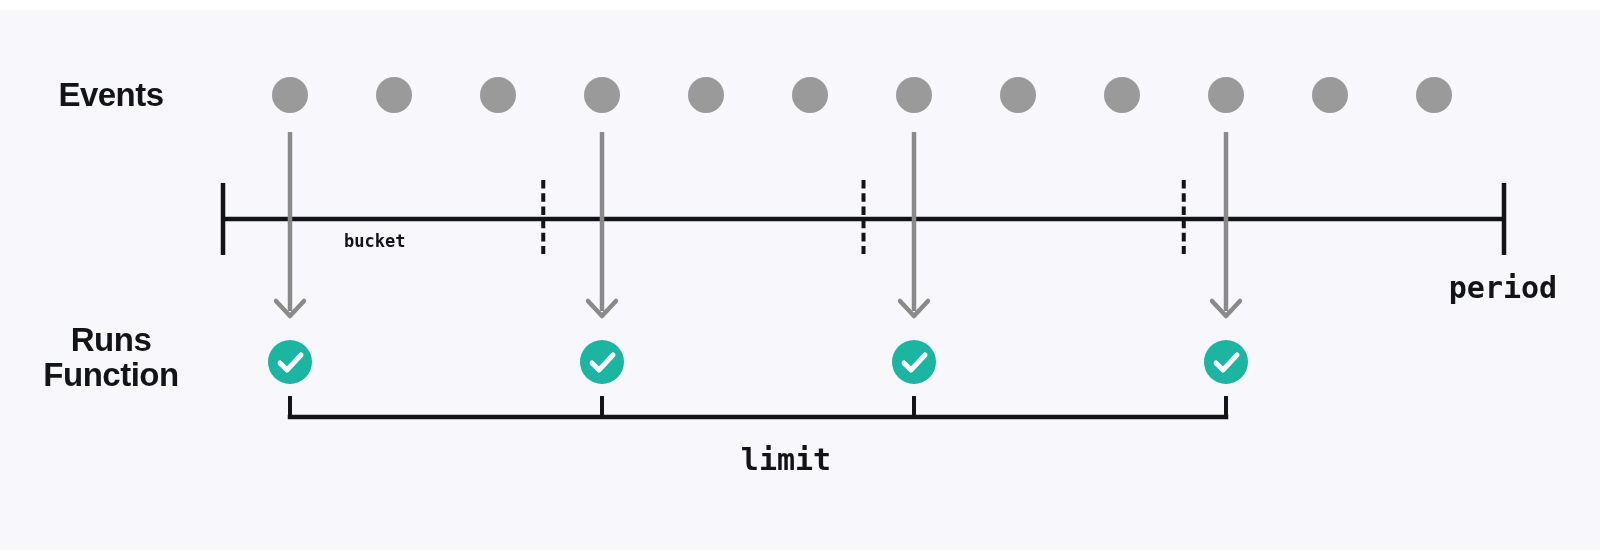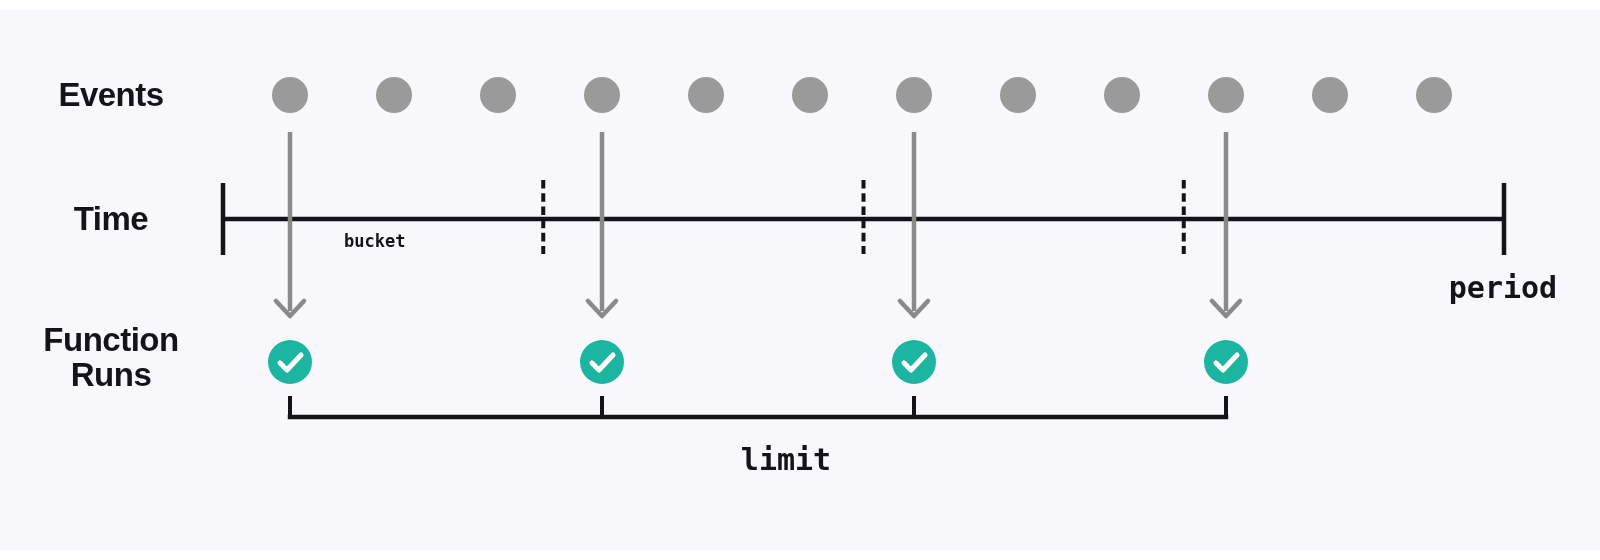--- a/index.html
+++ b/index.html
@@ -67,22 +67,21 @@
       <circle cx="1226" cy="362" r="22" fill="#1bb5a2"></circle>
       <polyline points="1216,363 1223,370 1237,355" fill="none" stroke="#ffffff" stroke-width="5" stroke-linecap="round" stroke-linejoin="round"></polyline>
       <line x1="287.75" y1="417" x2="1228.25" y2="417" stroke="#13131a" stroke-width="4.5"></line>
       <line x1="290" y1="396" x2="290" y2="417" stroke="#13131a" stroke-width="4"></line>
       <line x1="602" y1="396" x2="602" y2="417" stroke="#13131a" stroke-width="4"></line>
       <line x1="914" y1="396" x2="914" y2="417" stroke="#13131a" stroke-width="4"></line>
       <line x1="1226" y1="396" x2="1226" y2="417" stroke="#13131a" stroke-width="4"></line>
     </svg>
 
   <div class="row-label" style="top:77px;">Events</div>
-  <div class="row-label" style="top:201px;">Time</div>
   <div class="row-label" style="top:322px;">
+    <div>Runs</div>
     <div>Function</div>
-    <div>Runs</div>
   </div>
 
   <div class="mono-label bucket-label">bucket</div>
   <div class="mono-label period-label">period</div>
   <div class="mono-label limit-label">limit</div>
 </div>
 
 </body></html>

